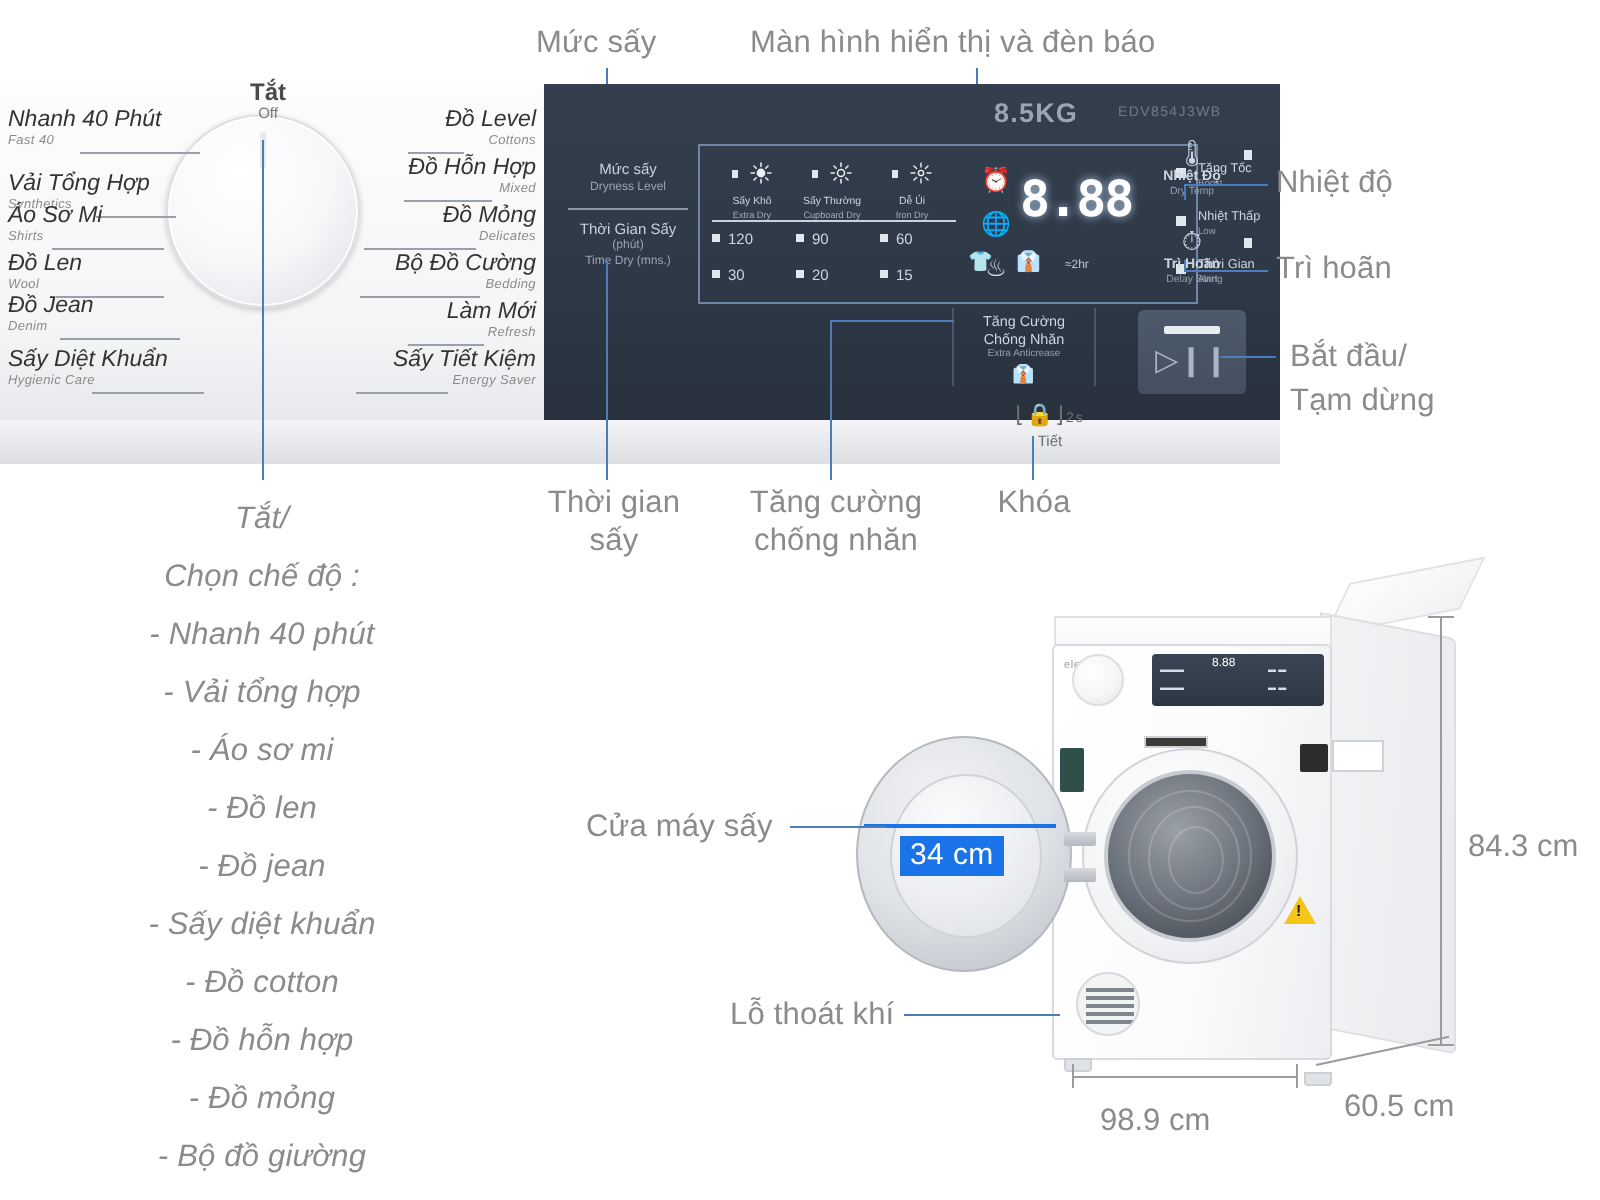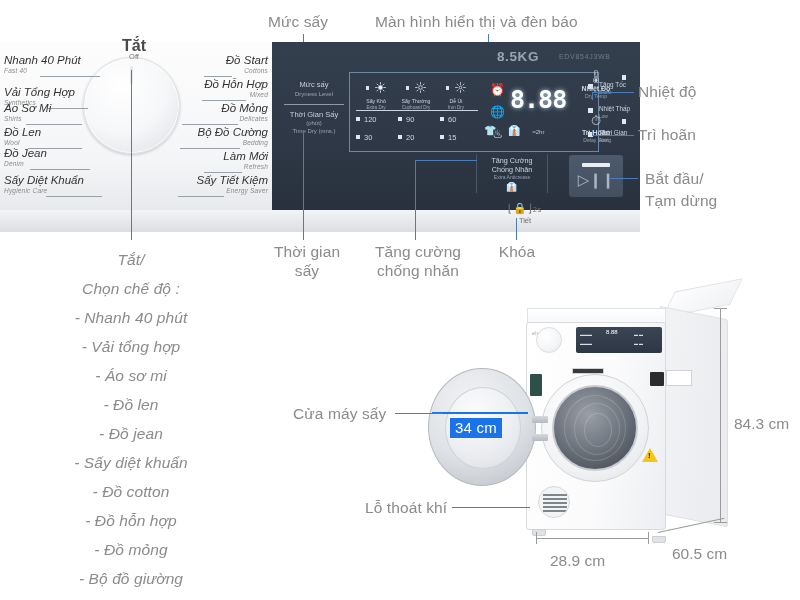--- a/index.html
+++ b/index.html
@@ -74,21 +74,21 @@
     margin-left: -1.5px;
     border-radius: 2px;
     background: #e6e8eb;
   }
   .knob-off {
     position: absolute;
     left: 104px; top: -2px;
     width: 60px; text-align: center;
     color: #4a4a4a;
   }
-  .knob-off .vn { font-size: 16px; font-weight: bold; display: block; line-height: 12px; }
+  .knob-off .vn { font-size: 12px; font-weight: bold; display: block; line-height: 12px; }
   .knob-off .en { font-size: 7.5px; display: block; color: #777; line-height: 9px; }
 
   
   .prog { position: absolute; color: #333; font-style: italic; }
   .prog .vn { font-size: 11.5px; line-height: 13px; display: block; white-space: nowrap; }
   .prog .en { font-size: 6.5px; line-height: 8px; display: block; color: #8a8a8a; letter-spacing: .2px; white-space: nowrap; }
   .prog.left { text-align: left; left: 4px; }
   .prog.right { text-align: right; right: 372px; }
   .prog .rule { position: absolute; height: 1px; background: #9aa0a8; }
   .prog.left .rule { left: 0; }
@@ -367,21 +367,21 @@
       <span class="en">Denim</span>
       <span class="rule" style="top:22px;left:26px;width:60px;"></span>
     </div>
     <div class="prog left" style="top:132px;">
       <span class="vn">Sấy Diệt Khuẩn</span>
       <span class="en">Hygienic Care</span>
       <span class="rule" style="top:22px;left:42px;width:56px;"></span>
     </div>
 
     <div class="prog right" style="top:12px;">
-      <span class="vn">Đồ Start</span>
+      <span class="vn">Đồ Level</span>
       <span class="en">Cottons</span>
       <span class="rule" style="top:22px;right:36px;width:28px;"></span>
     </div>
     <div class="prog right" style="top:36px;">
       <span class="vn">Đồ Hỗn Hợp</span>
       <span class="en">Mixed</span>
       <span class="rule" style="top:22px;right:22px;width:44px;"></span>
     </div>
     <div class="prog right" style="top:60px;">
       <span class="vn">Đồ Mỏng</span>
@@ -651,21 +651,21 @@
     <div class="badge-34">34 cm</div>
 
     <div class="dim-line" style="left:306px;top:8px;width:1px;height:214px;"></div>
     <div class="dim-line" style="left:300px;top:8px;width:13px;height:1px;"></div>
     <div class="dim-line" style="left:300px;top:222px;width:13px;height:1px;"></div>
     <div class="dim-label" style="left:320px;top:115px;">84.3 cm</div>
 
     <div class="dim-line" style="left:122px;top:238px;width:112px;height:1px;"></div>
     <div class="dim-line" style="left:122px;top:232px;width:1px;height:12px;"></div>
     <div class="dim-line" style="left:234px;top:232px;width:1px;height:12px;"></div>
-    <div class="dim-label" style="left:136px;top:252px;">28.9 cm</div>
+    <div class="dim-label" style="left:136px;top:252px;">98.9 cm</div>
 
     <div class="dim-line" style="left:244px;top:232px;width:68px;height:1px;transform:rotate(-12deg);transform-origin:left center;"></div>
     <div class="dim-label" style="left:258px;top:245px;">60.5 cm</div>
   </div>
 
   <div class="anno" style="left:293px;top:404px;">Cửa máy sấy</div>
   <div class="lead h" style="left:395px;top:413px;width:48px;"></div>
 
   <div class="anno" style="left:365px;top:498px;">Lỗ thoát khí</div>
   <div class="lead h" style="left:452px;top:507px;width:78px;"></div>

